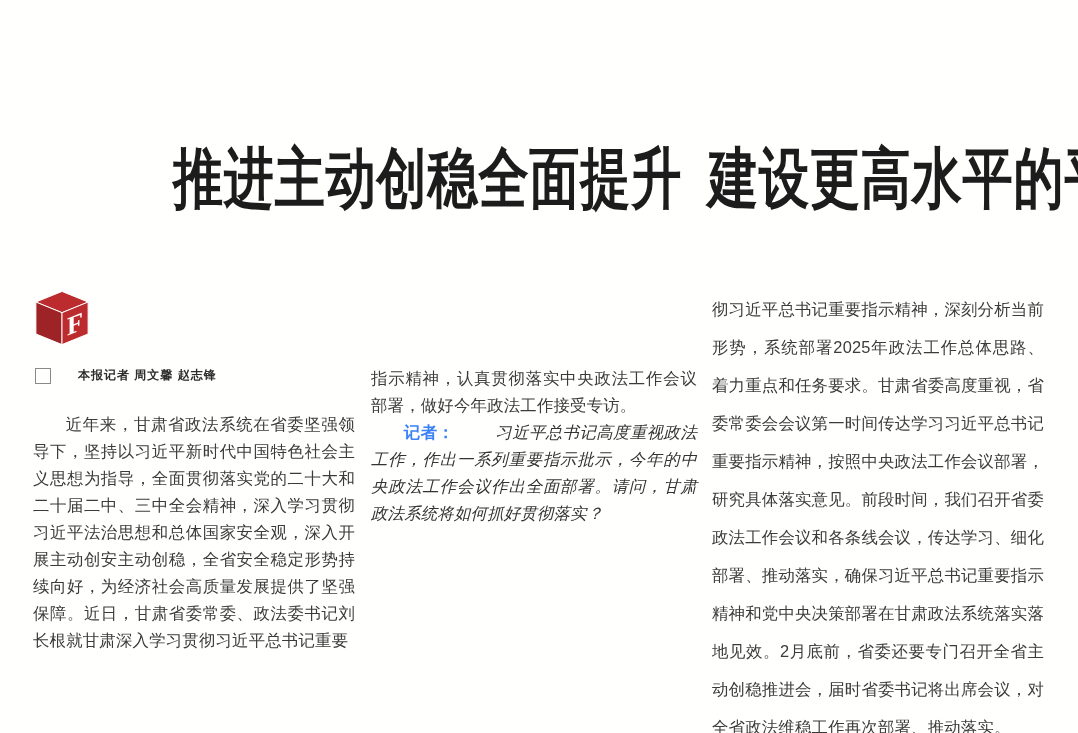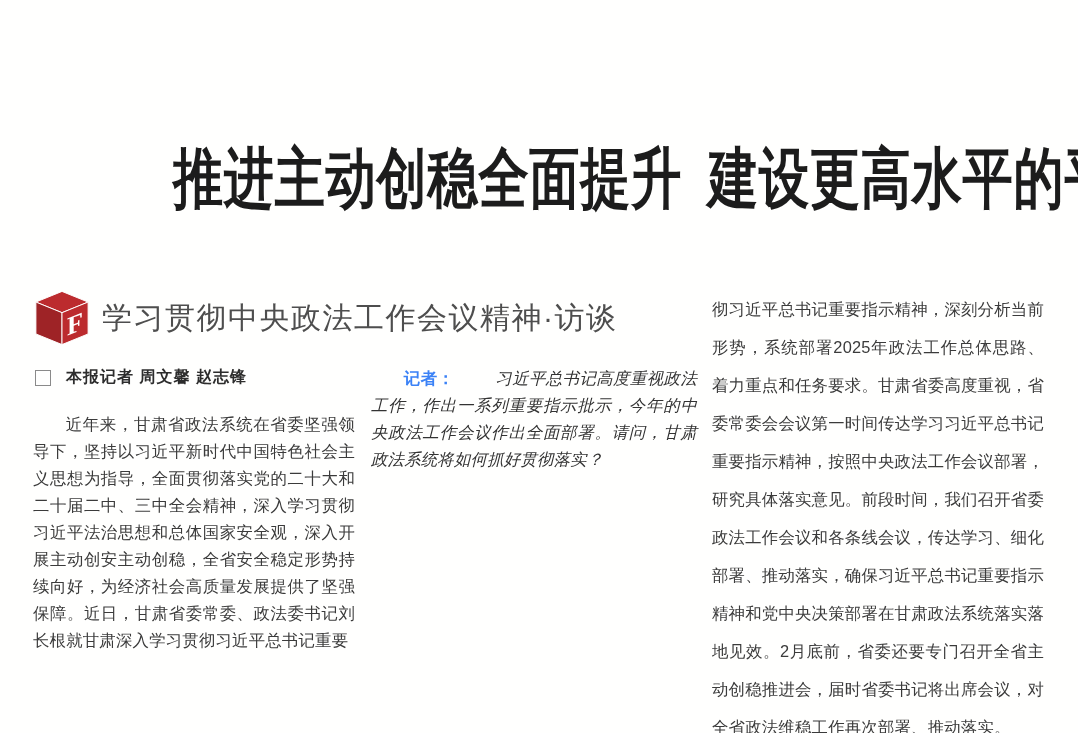--- a/index.html
+++ b/index.html
@@ -40,22 +40,23 @@
   }
   .badge{width:58px;height:56px;flex:0 0 auto;}
   .section-title{
     font-size:30px;color:#4e4e4e;letter-spacing:1.5px;
     font-weight:400;
   }
   
   .byline{
     position:absolute;top:367px;left:35px;
     display:flex;align-items:center;
-    font-size:16px;font-weight:700;color:#2d2d2d;
+    font-size:12px;font-weight:700;color:#2d2d2d;
     letter-spacing:1px;
+    gap:12px;
   }
   .byline-square{
     width:14px;height:14px;
     border:1.6px solid #8a8a8a;
     margin-right:15px;
     flex:0 0 auto;
   }
   
   .col{
     position:absolute;
@@ -100,33 +101,33 @@
 
   <div class="section-row">
     <svg class="badge" viewBox="0 0 60 57">
       <polygon points="30,1 57,12 30,23 3,12" fill="#bc2b2e" stroke="#ffffff" stroke-width="1"></polygon>
       <polygon points="3,12 30,23 30,56 3,45" fill="#9e2326" stroke="#ffffff" stroke-width="1"></polygon>
       <polygon points="57,12 30,23 30,56 57,45" fill="#bc2b2e" stroke="#ffffff" stroke-width="1"></polygon>
       <g transform="translate(30,23) skewY(-22)">
         <text x="13.5" y="26" text-anchor="middle" font-family="Liberation Serif, DejaVu Serif, serif" font-size="27" font-weight="700" fill="#ffffff">F</text>
       </g>
     </svg>
-    <span class="section-title">学习贯彻中央政法工作会议精神·访谈</span>
   </div>
 
   <div class="byline">
     <span class="byline-square"></span>
     <span>本报记者 周文馨 赵志锋</span>
   </div>
 
   <div class="col col-left">
     <p class="indent">近年来，甘肃省政法系统在省委坚强领导下，坚持以习近平新时代中国特色社会主义思想为指导，全面贯彻落实党的二十大和二十届二中、三中全会精神，深入学习贯彻习近平法治思想和总体国家安全观，深入开展主动创安主动创稳，全省安全稳定形势持续向好，为经济社会高质量发展提供了坚强保障。近日，甘肃省委常委、政法委书记刘长根就甘肃深入学习贯彻习近平总书记重要</p>
   </div>
 
   <div class="col col-mid">
+    <p>指示精神，认真贯彻落实中央政法工作会议部署，做好今年政法工作接受专访。</p>
     <p class="indent"><span class="qa-label">记者：</span><span class="q-text">习近平总书记高度重视政法工作，作出一系列重要指示批示，今年的中央政法工作会议作出全面部署。请问，甘肃政法系统将如何抓好贯彻落实？</span></p>
   </div>
 
   <div class="col col-right">
     <p>彻习近平总书记重要指示精神，深刻分析当前形势，系统部署2025年政法工作总体思路、着力重点和任务要求。甘肃省委高度重视，省委常委会会议第一时间传达学习习近平总书记重要指示精神，按照中央政法工作会议部署，研究具体落实意见。前段时间，我们召开省委政法工作会议和各条线会议，传达学习、细化部署、推动落实，确保习近平总书记重要指示精神和党中央决策部署在甘肃政法系统落实落地见效。2月底前，省委还要专门召开全省主动创稳推进会，届时省委书记将出席会议，对全省政法维稳工作再次部署、推动落实。</p>
     <p class="turn-note">下转第二版</p>
   </div>
 
 </div>
 

